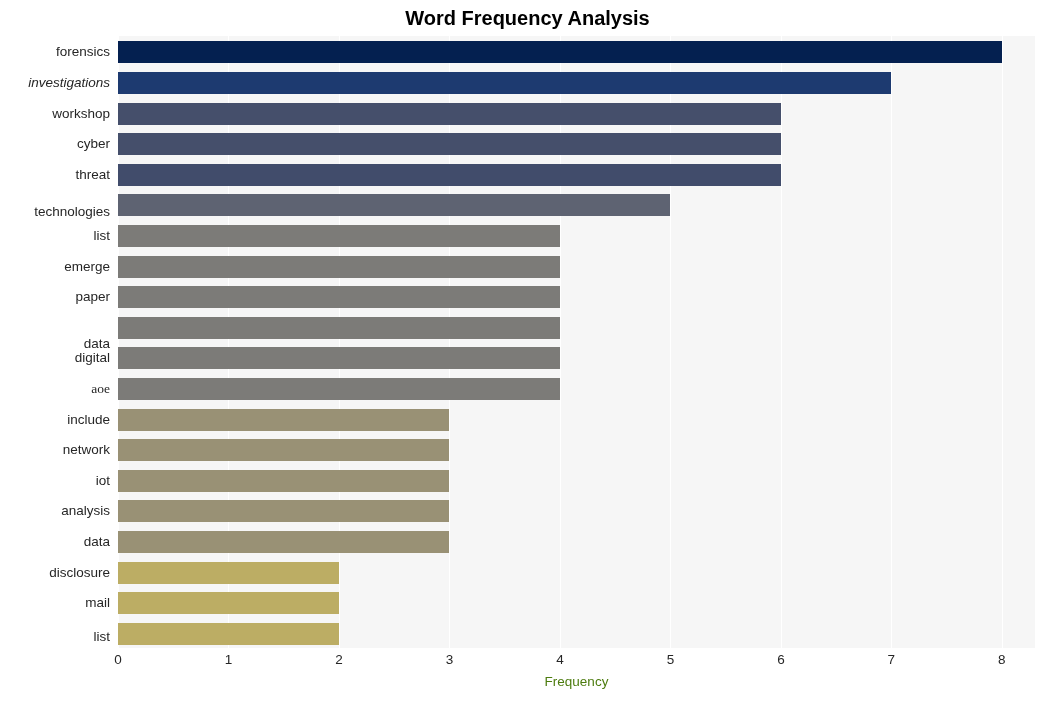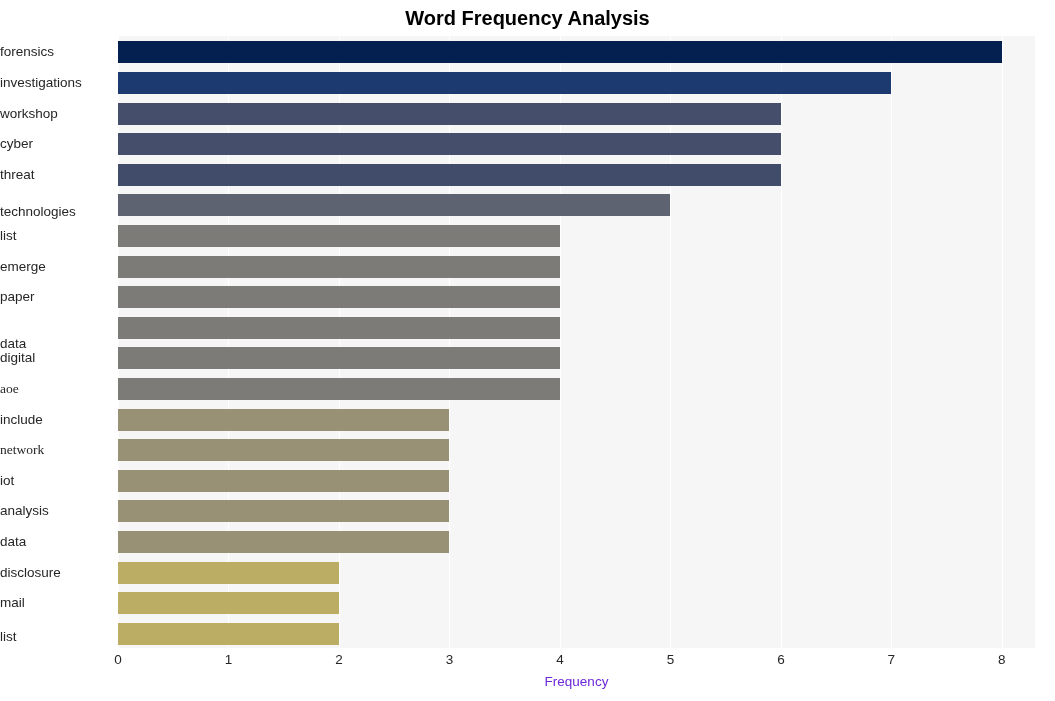--- a/index.html
+++ b/index.html
@@ -67,21 +67,21 @@
     position: absolute;
     left: 0;
     top: 36px;
     width: 110px;
     height: 612px;
   }
   .y-tick-label {
     position: absolute;
     right: 0;
     width: 110px;
-    text-align: left;
+    text-align: right;
     font-size: 13.5px;
     color: #262626;
     line-height: 14px;
   }
 
   
   #x-axis-labels {
     position: absolute;
     left: 0;
     top: 652px;
@@ -97,21 +97,21 @@
     font-size: 13.5px;
     color: #262626;
   }
   #x-axis-title {
     position: absolute;
     left: 118px;
     top: 674px;
     width: 917px;
     text-align: center;
     font-size: 13.5px;
-    color: #6d28d9;
+    color: #4d7c0f;
   }
 </style>
 </head>
 <body>
 
 <div id="figure">
 
   <div id="chart-title">Word Frequency Analysis</div>
 
   <div id="plot-area">
@@ -145,33 +145,33 @@
         <div class="bar" title="analysis: 3" style="width: 331.446px; top: 464.3px; background: rgb(153, 145, 117);"></div>
         <div class="bar" title="july: 3" style="width: 331.446px; top: 494.9px; background: rgb(153, 145, 117);"></div>
         <div class="bar" title="disclosure: 2" style="width: 220.964px; top: 525.5px; background: rgb(188, 173, 100);"></div>
         <div class="bar" title="mail: 2" style="width: 220.964px; top: 556.1px; background: rgb(188, 173, 100);"></div>
         <div class="bar" title="list: 2" style="width: 220.964px; top: 586.7px; background: rgb(188, 173, 100);"></div>
       </div>
   </div>
 
   <div id="y-axis-labels">
       <div class="y-tick-label" style="top: 9.3px;">forensics</div>
-      <div class="y-tick-label" style="top: 39.9px;">investigations</div>
+      <div class="y-tick-label" style="top: 39.9px; font-style: italic;">investigations</div>
       <div class="y-tick-label" style="top: 70.5px;">workshop</div>
       <div class="y-tick-label" style="top: 101.1px;">cyber</div>
       <div class="y-tick-label" style="top: 131.7px;">threat</div>
       <div class="y-tick-label" style="top: 169px;">technologies</div>
       <div class="y-tick-label" style="top: 192.9px;">list</div>
       <div class="y-tick-label" style="top: 223.5px;">emerge</div>
       <div class="y-tick-label" style="top: 254.1px;">paper</div>
       <div class="y-tick-label" style="top: 284.7px; margin-top: 16px;">data</div>
       <div class="y-tick-label" style="top: 315.3px;">digital</div>
       <div class="y-tick-label" style="top: 345.9px; font-family: Liberation Serif, serif;">aoe</div>
       <div class="y-tick-label" style="top: 376.5px;">include</div>
-      <div class="y-tick-label" style="top: 407.1px; font-family: Liberation Serif, serif;">network</div>
+      <div class="y-tick-label" style="top: 407.1px;">network</div>
       <div class="y-tick-label" style="top: 437.7px;">iot</div>
       <div class="y-tick-label" style="top: 468.3px;">analysis</div>
       <div class="y-tick-label" style="top: 498.9px;">data</div>
       <div class="y-tick-label" style="top: 529.5px;">disclosure</div>
       <div class="y-tick-label" style="top: 560.1px;">mail</div>
       <div class="y-tick-label" style="top: 563px; margin-top: 31px;">list</div>
     </div>
 
   <div id="x-axis-labels">
       <div class="x-tick-label" style="left: 118px;">0</div>

